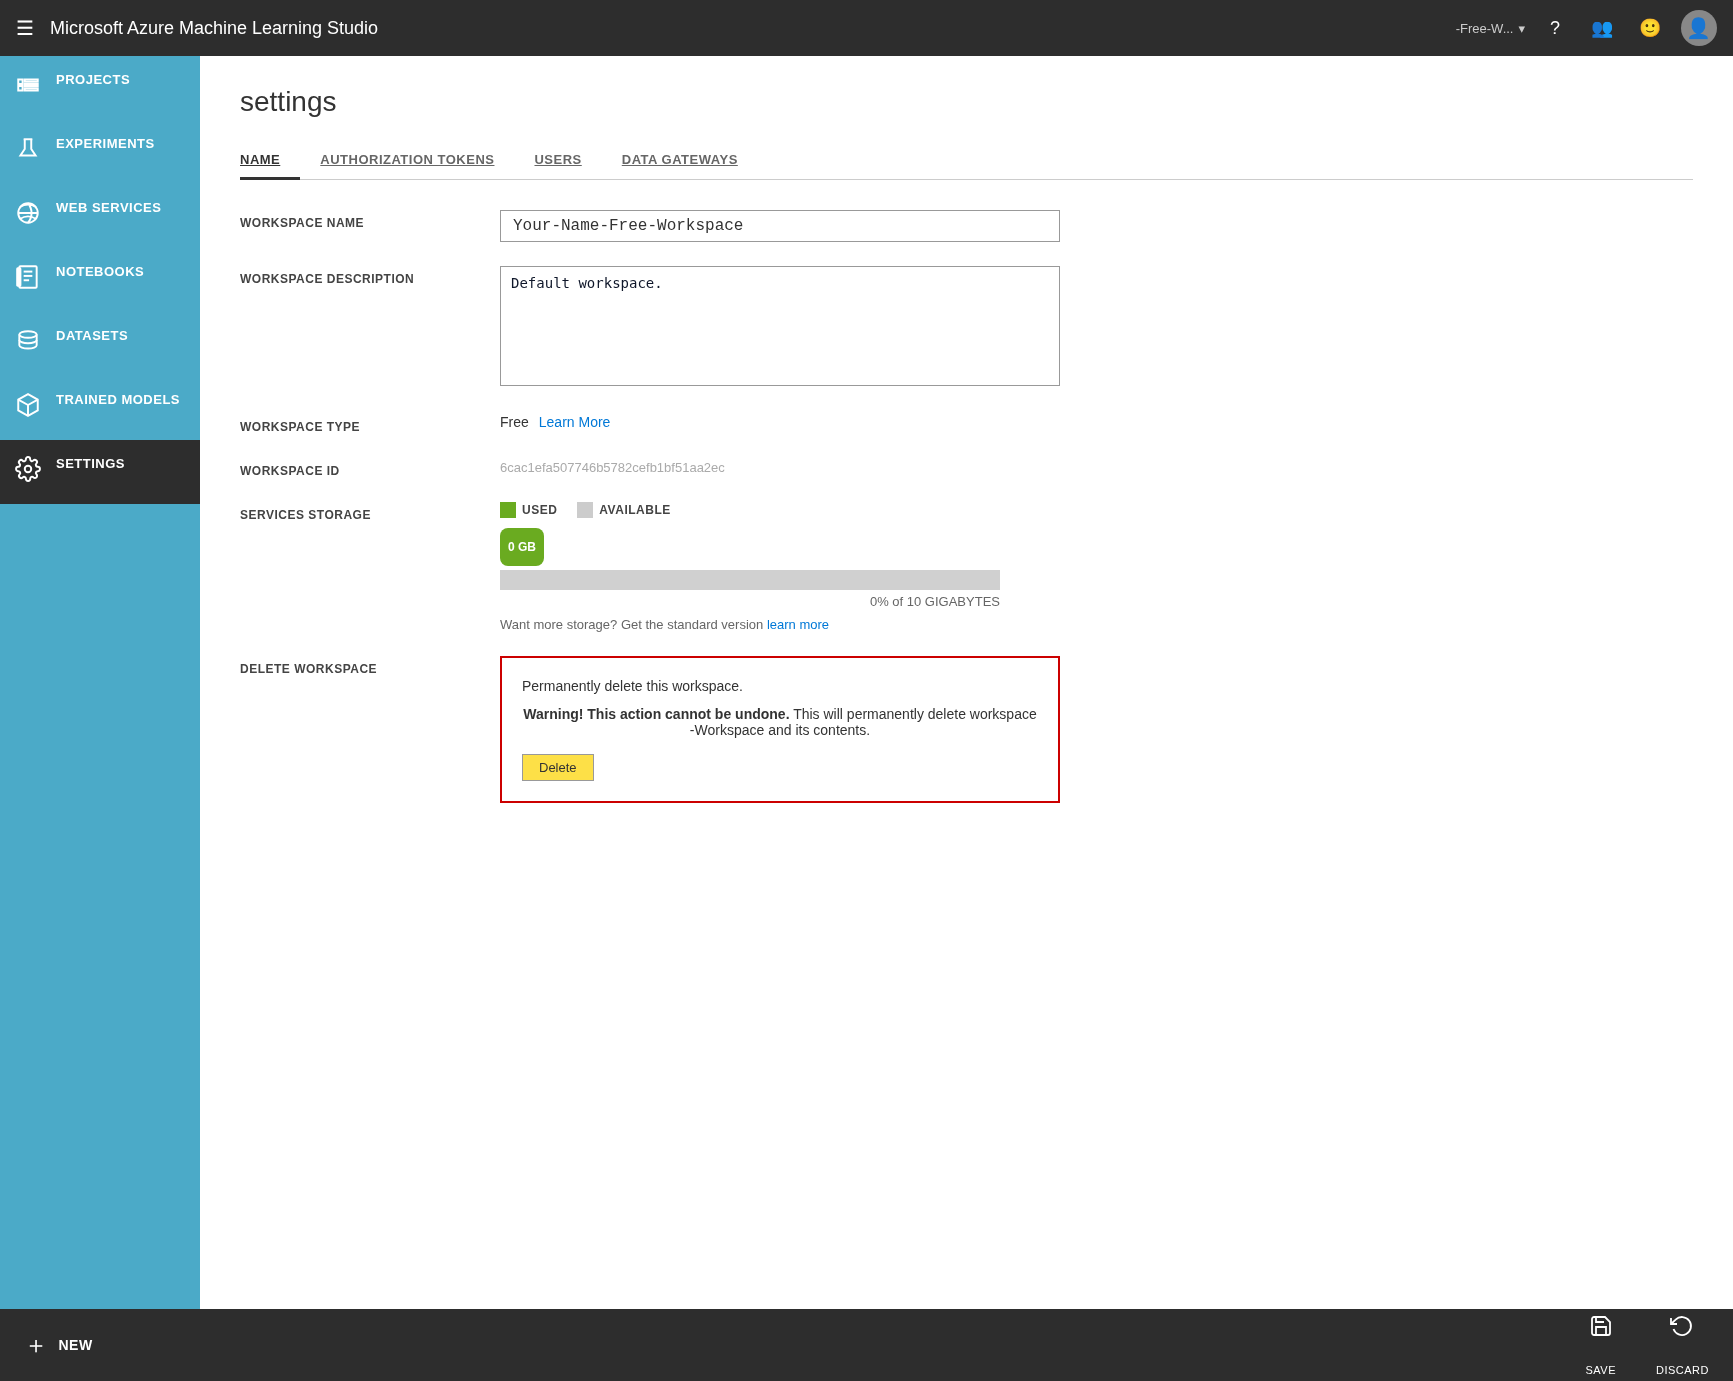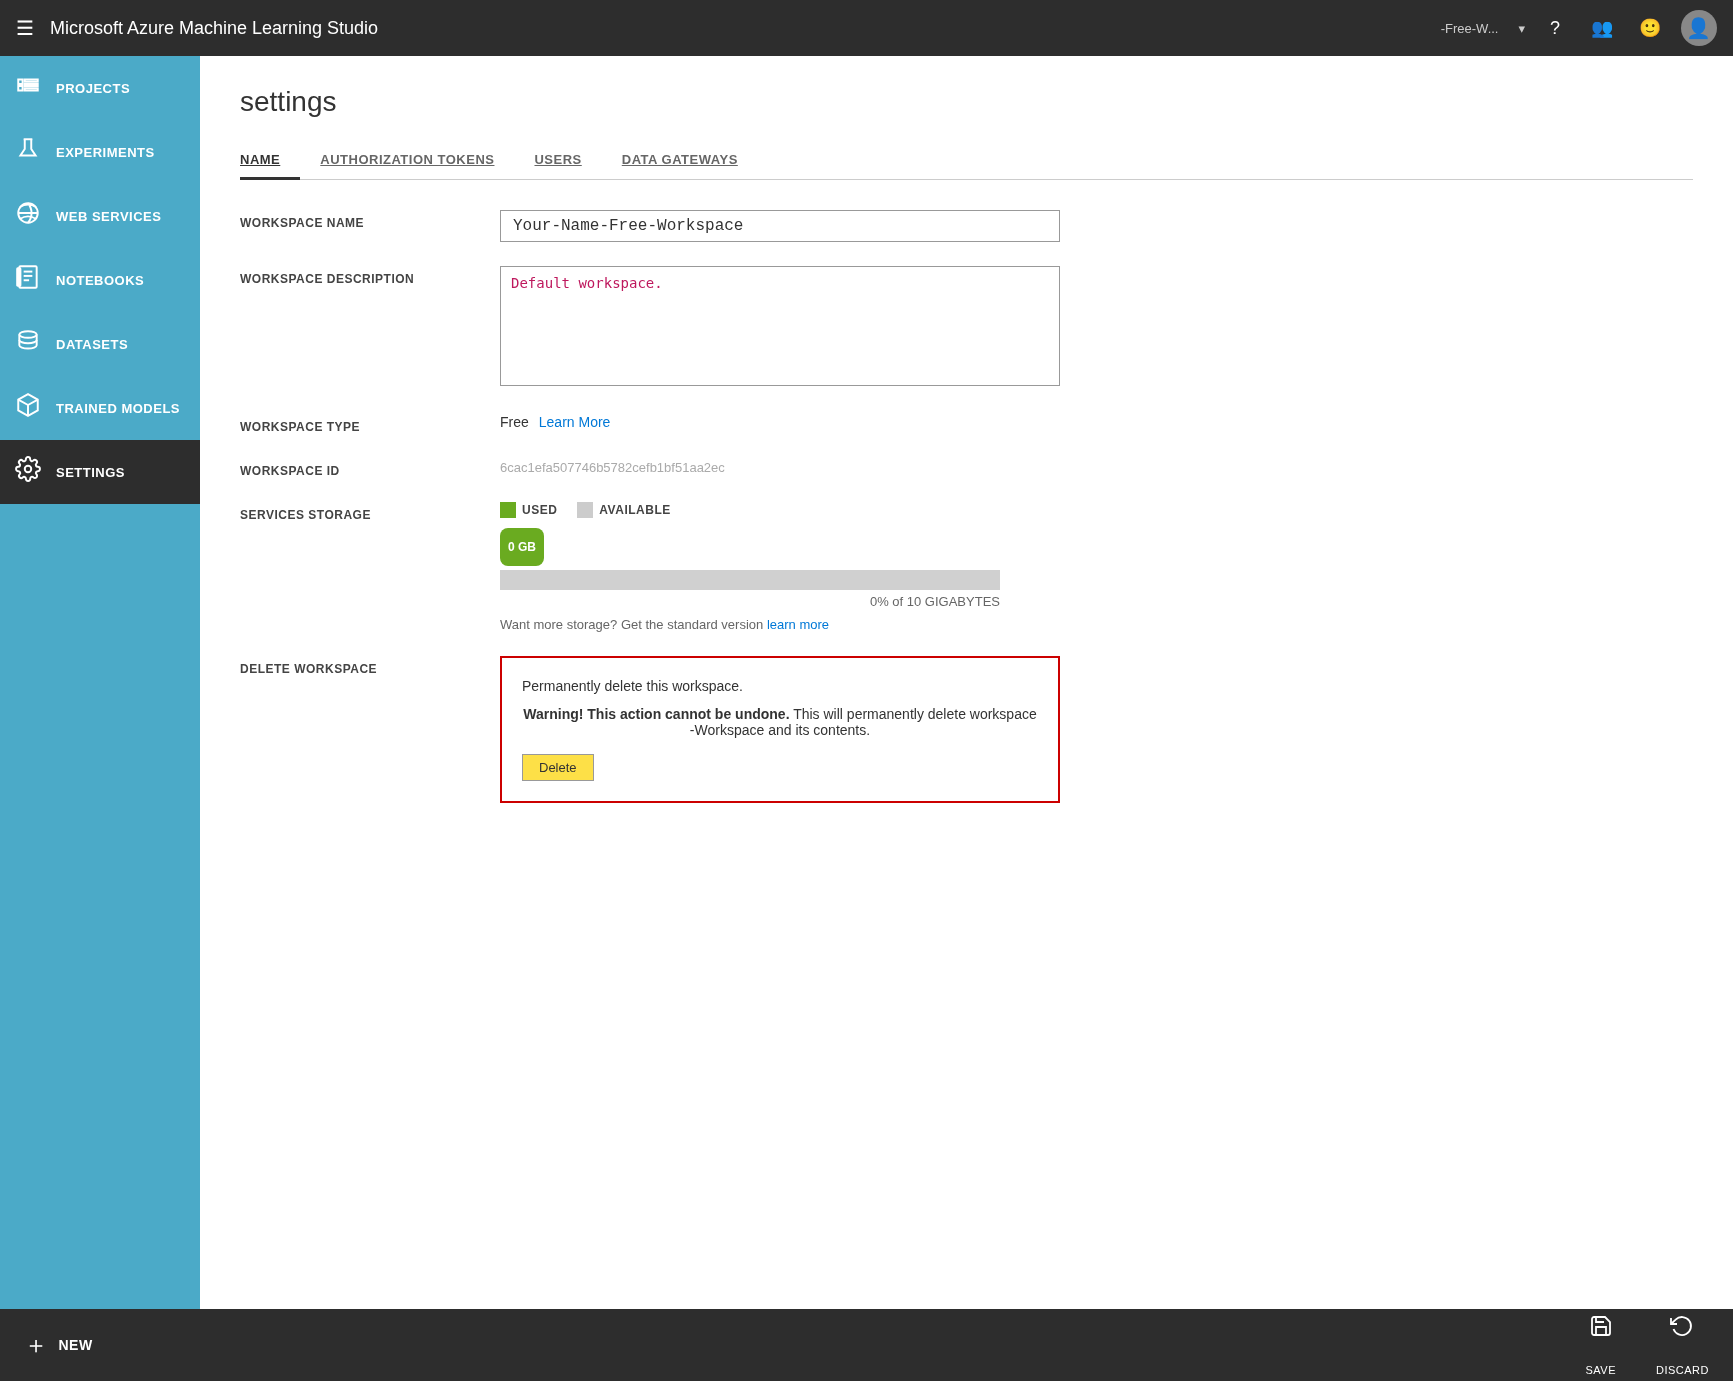--- a/index.html
+++ b/index.html
@@ -26,21 +26,21 @@
       flex: 1;
     }
     .header-right {
       display: flex;
       align-items: center;
       gap: 12px;
     }
     .header-workspace-selector {
       display: flex;
       align-items: center;
-      gap: 20px;
+      gap: 5px;
       cursor: pointer;
       color: #ccc;
       font-size: 13px;
     }
     .header-icon-btn {
       width: 36px;
       height: 36px;
       border-radius: 50%;
       display: flex;
       align-items: center;
@@ -70,21 +70,20 @@
     
     .sidebar {
       width: 200px;
       background: #4baac8;
       display: flex;
       flex-direction: column;
       flex-shrink: 0;
     }
     .sidebar-item {
       display: flex;
-      align-items: center;
       padding: 16px 14px;
       color: white;
       cursor: pointer;
       gap: 14px;
       font-size: 13px;
       font-weight: 600;
       letter-spacing: 0.5px;
     }
     .sidebar-item.active {
       background: #2d2d2d;
@@ -166,21 +165,21 @@
       font-family: Liberation Mono, monospace;
     }
     .form-textarea {
       border: 1px solid #999;
       padding: 8px 10px;
       font-size: 14px;
       width: 100%;
       height: 120px;
       outline: none;
       resize: none;
-      color: #be185d;
+      color: #0f172a;
     }
 
     .workspace-type-row {
       display: flex;
       align-items: center;
       gap: 10px;
     }
     .workspace-type-text {
       font-size: 14px;
       color: #333;

